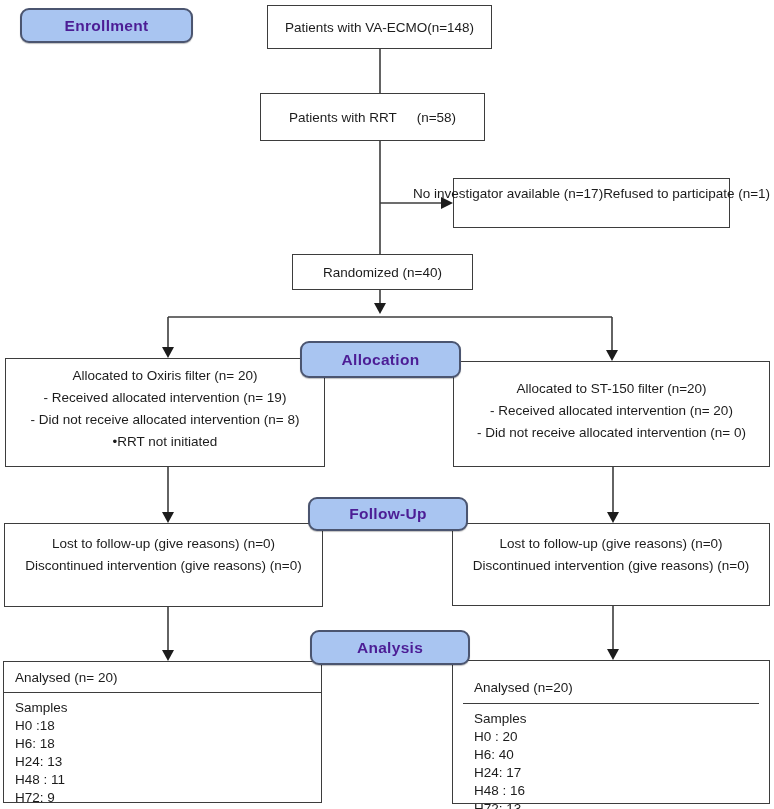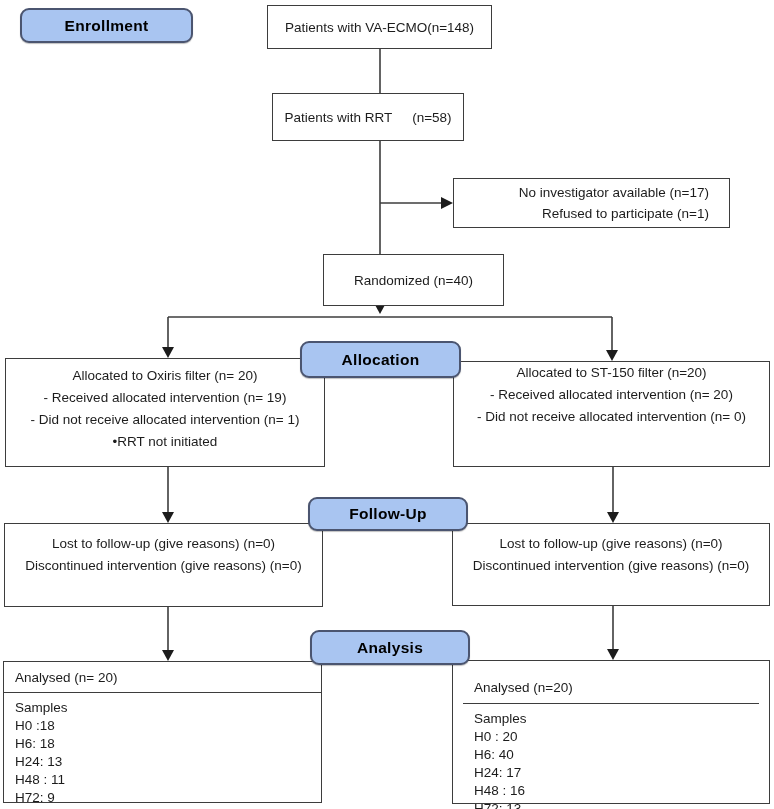--- a/index.html
+++ b/index.html
@@ -11,25 +11,25 @@
   .box{
     position:absolute;box-sizing:border-box;background:#ffffff;
     border:1.5px solid #3d3d3d;font-size:13.5px;line-height:21px;
   }
   .box.center{display:flex;flex-direction:row;align-items:center;justify-content:center;text-align:center;}
   .box.left-text{padding:6px 10px;text-align:center;}
   .stage{
     position:absolute;box-sizing:border-box;z-index:6;
     background:#a9c5f1;border:2px solid #4b5570;border-radius:9px;
     display:flex;align-items:center;justify-content:center;
-    color:#000000;font-size:15.5px;font-weight:bold;letter-spacing:.3px;
+    color:#4c1d95;font-size:15.5px;font-weight:bold;letter-spacing:.3px;
     box-shadow:0 1px 1px rgba(0,0,0,.25);
   }
   .tline{display:block;white-space:nowrap;}
-  .vcenter2{display:flex;flex-direction:column;justify-content:center;padding:4px 20px;align-items:flex-end;}
+  .vcenter2{display:flex;flex-direction:row;justify-content:center;padding:4px 20px;}
   .an-header{box-sizing:border-box;border-bottom:1.5px solid #3d3d3d;display:flex;align-items:center;padding:0 11px;}
   .an-body{padding:6px 11px;line-height:18px;}
   svg#connectors{position:absolute;left:0;top:0;z-index:1;pointer-events:none;}
 </style>
 </head>
 <body>
 
 <div id="canvas">
 
   <svg id="connectors" width="774" height="809" viewBox="0 0 774 809">
@@ -74,42 +74,42 @@
   </div>
   <div class="stage" style="left:310px;top:630px;width:160px;height:35px;">
     <span>Analysis</span>
   </div>
 
   <div class="box center" style="left:267px;top:5px;width:225px;height:44px;z-index:2;">
     <span class="tline">Patients with VA-ECMO</span>
     <span class="tline">(n=148)</span>
   </div>
 
-  <div class="box center" style="left:272px;top:93px;width:192px;height:48px;z-index:2;gap:20px;">
+  <div class="box center" style="left:260px;top:93px;width:225px;height:48px;z-index:2;gap:20px;">
     <span class="tline">Patients with RRT</span>
     <span class="tline">(n=58)</span>
   </div>
 
   <div class="box vcenter2" style="left:453px;top:178px;width:277px;height:50px;z-index:2;">
     <span class="tline">No investigator available (n=17)</span>
     <span class="tline">Refused to participate (n=1)</span>
   </div>
 
-  <div class="box center" style="left:292px;top:254px;width:181px;height:52px;z-index:2;margin-left:31px;">
+  <div class="box center" style="left:292px;top:254px;width:181px;height:36px;z-index:2;">
     <span class="tline">Randomized (n=40)</span>
   </div>
 
   <div class="box left-text" style="left:5px;top:358px;width:320px;height:109px;z-index:2;line-height:22px;">
     <span class="tline">Allocated to Oxiris filter (n= 20)</span>
     <span class="tline">- Received allocated intervention (n= 19)</span>
-    <span class="tline">- Did not receive allocated intervention (n= 1)</span>
+    <span class="tline">- Did not receive allocated intervention (n= 8)</span>
     <span class="tline">•RRT not initiated</span>
   </div>
 
-  <div class="box left-text" style="left:453px;top:361px;width:317px;height:106px;z-index:2;line-height:22px;padding-top:0;">
+  <div class="box left-text" style="left:453px;top:361px;width:317px;height:106px;z-index:2;line-height:22px;padding-top:16px;">
     <span class="tline">Allocated to ST-150 filter (n=20)</span>
     <span class="tline">- Received allocated intervention (n= 20)</span>
     <span class="tline">- Did not receive allocated intervention (n= 0)</span>
   </div>
 
   <div class="box left-text" style="left:4px;top:523px;width:319px;height:84px;z-index:2;line-height:22px;padding-top:9px;">
     <span class="tline">Lost to follow-up (give reasons) (n=0)</span>
     <span class="tline">Discontinued intervention (give reasons) (n=0)</span>
   </div>
 

